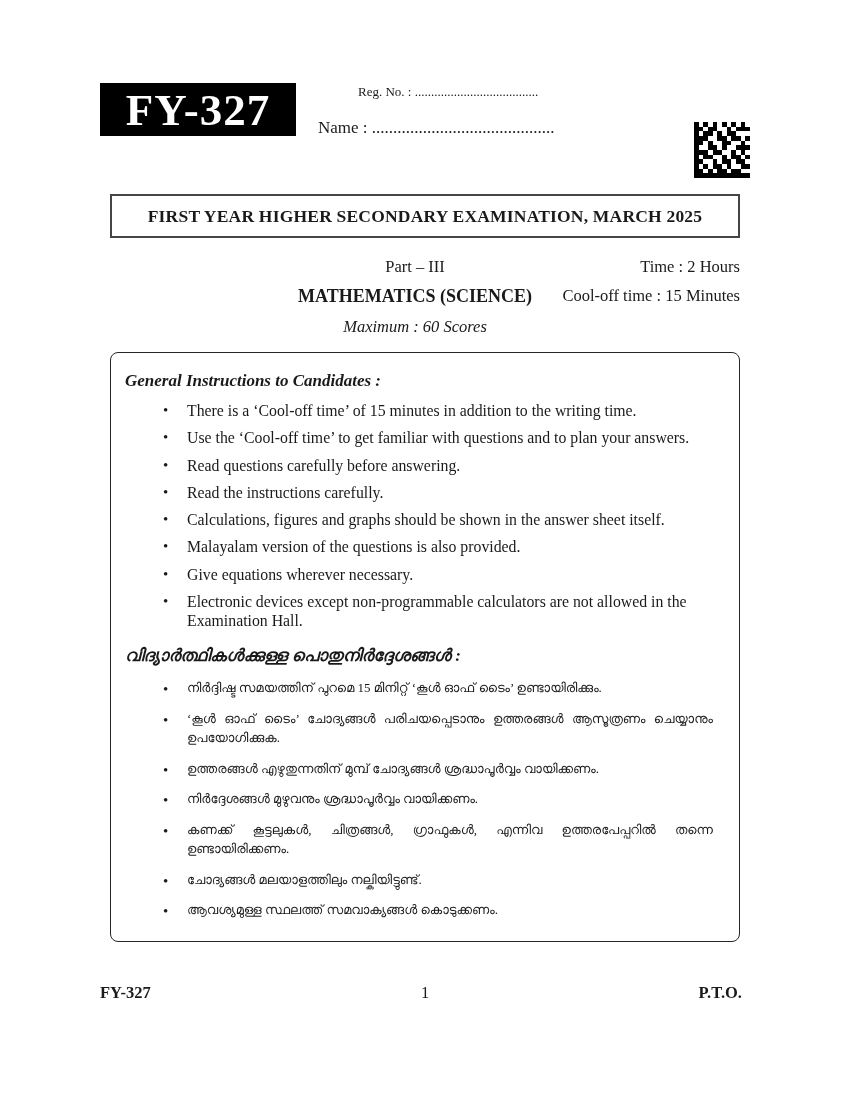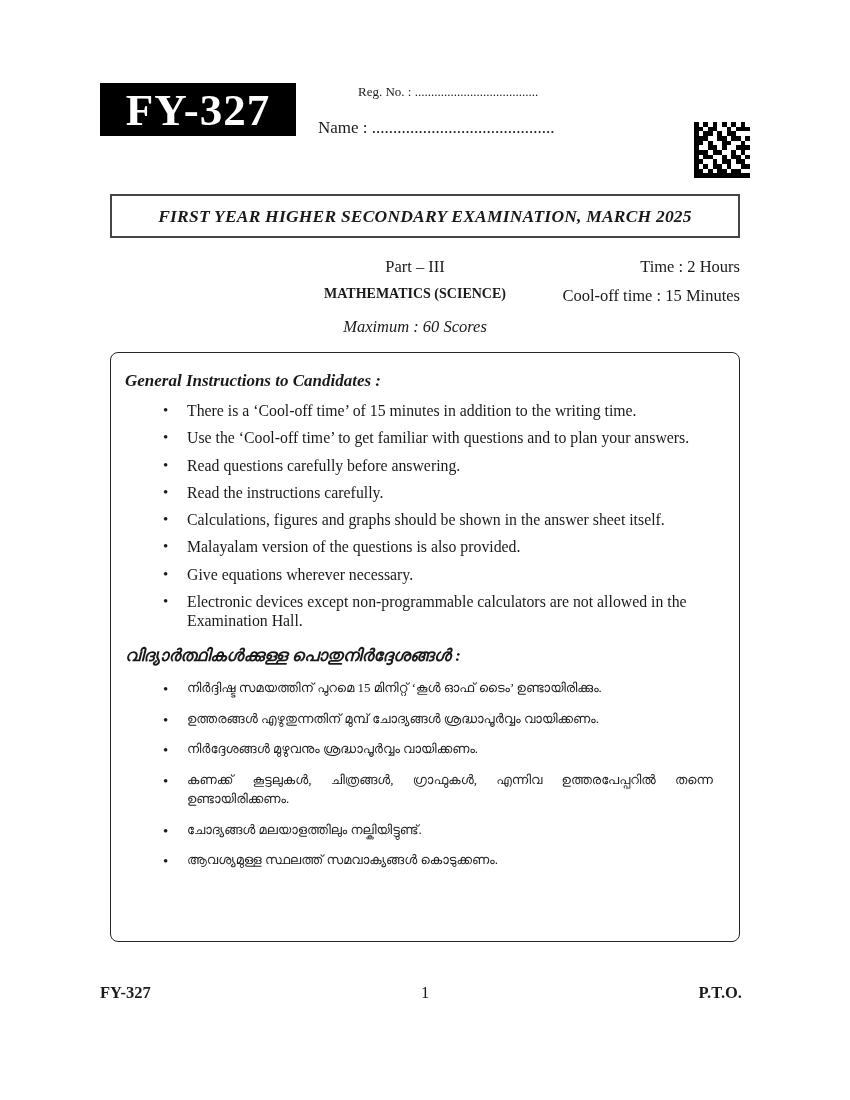--- a/index.html
+++ b/index.html
@@ -36,21 +36,20 @@
   .title-box {
     position: absolute;
     left: 110px; top: 194px;
     width: 630px; height: 44px;
     border: 2px solid #454545;
     display: flex; align-items: center; justify-content: center;
     font-weight: 700;
     font-size: 17.5px;
     letter-spacing: 0.2px;
     text-align: center;
-    font-style: italic;
   }
   .meta-row {
     position: absolute;
     left: 110px;
     width: 630px;
     height: 22px;
     font-size: 16.5px;
   }
   .meta-row .center-cell {
     position: absolute;
@@ -59,21 +58,21 @@
     white-space: nowrap;
   }
   .meta-row .right-cell {
     position: absolute;
     right: 0;
     white-space: nowrap;
   }
   .row-part    { top: 257px; }
   .row-subject { top: 286px; }
   .row-max     { top: 317px; font-style: italic; }
-  .subject-name { font-weight: 700; font-size: 14px; }
+  .subject-name { font-weight: 700; font-size: 18px; }
   .instruction-box {
     position: absolute;
     left: 110px; top: 352px;
     width: 630px; height: 590px;
     border: 1.5px solid #262626;
     border-radius: 8px;
     padding: 18px 26px 0 14px;
     overflow: hidden;
   }
   .instr-heading {
@@ -246,20 +245,21 @@
         <li>Read the instructions carefully.</li>
         <li>Calculations, figures and graphs should be shown in the answer sheet itself.</li>
         <li>Malayalam version of the questions is also provided.</li>
         <li>Give equations wherever necessary.</li>
         <li>Electronic devices except non-programmable calculators are not allowed in the Examination Hall.</li>
       </ul>
 
     <div class="instr-heading ml">വിദ്യാർത്ഥികൾക്കുള്ള പൊതുനിർദ്ദേശങ്ങൾ :</div>
     <ul class="instr-list ml">
         <li>നിർദ്ദിഷ്ട സമയത്തിന് പുറമെ 15 മിനിറ്റ് ‘കൂൾ ഓഫ് ടൈം’ ഉണ്ടായിരിക്കും.</li>
+        <li>‘കൂൾ ഓഫ് ടൈം’ ചോദ്യങ്ങൾ പരിചയപ്പെടാനും ഉത്തരങ്ങൾ ആസൂത്രണം ചെയ്യാനും ഉപയോഗിക്കുക.</li>
         <li>ഉത്തരങ്ങൾ എഴുതുന്നതിന് മുമ്പ് ചോദ്യങ്ങൾ ശ്രദ്ധാപൂർവ്വം വായിക്കണം.</li>
         <li>നിർദ്ദേശങ്ങൾ മുഴുവനും ശ്രദ്ധാപൂർവ്വം വായിക്കണം.</li>
         <li>കണക്ക് കൂട്ടലുകൾ, ചിത്രങ്ങൾ, ഗ്രാഫുകൾ, എന്നിവ ഉത്തരപേപ്പറിൽ തന്നെ ഉണ്ടായിരിക്കണം.</li>
         <li>ചോദ്യങ്ങൾ മലയാളത്തിലും നല്കിയിട്ടുണ്ട്.</li>
         <li>ആവശ്യമുള്ള സ്ഥലത്ത് സമവാക്യങ്ങൾ കൊടുക്കണം.</li>
       </ul>
   </div>
 
   <div class="footer-line">
     <span class="footer-left">FY-327</span>

